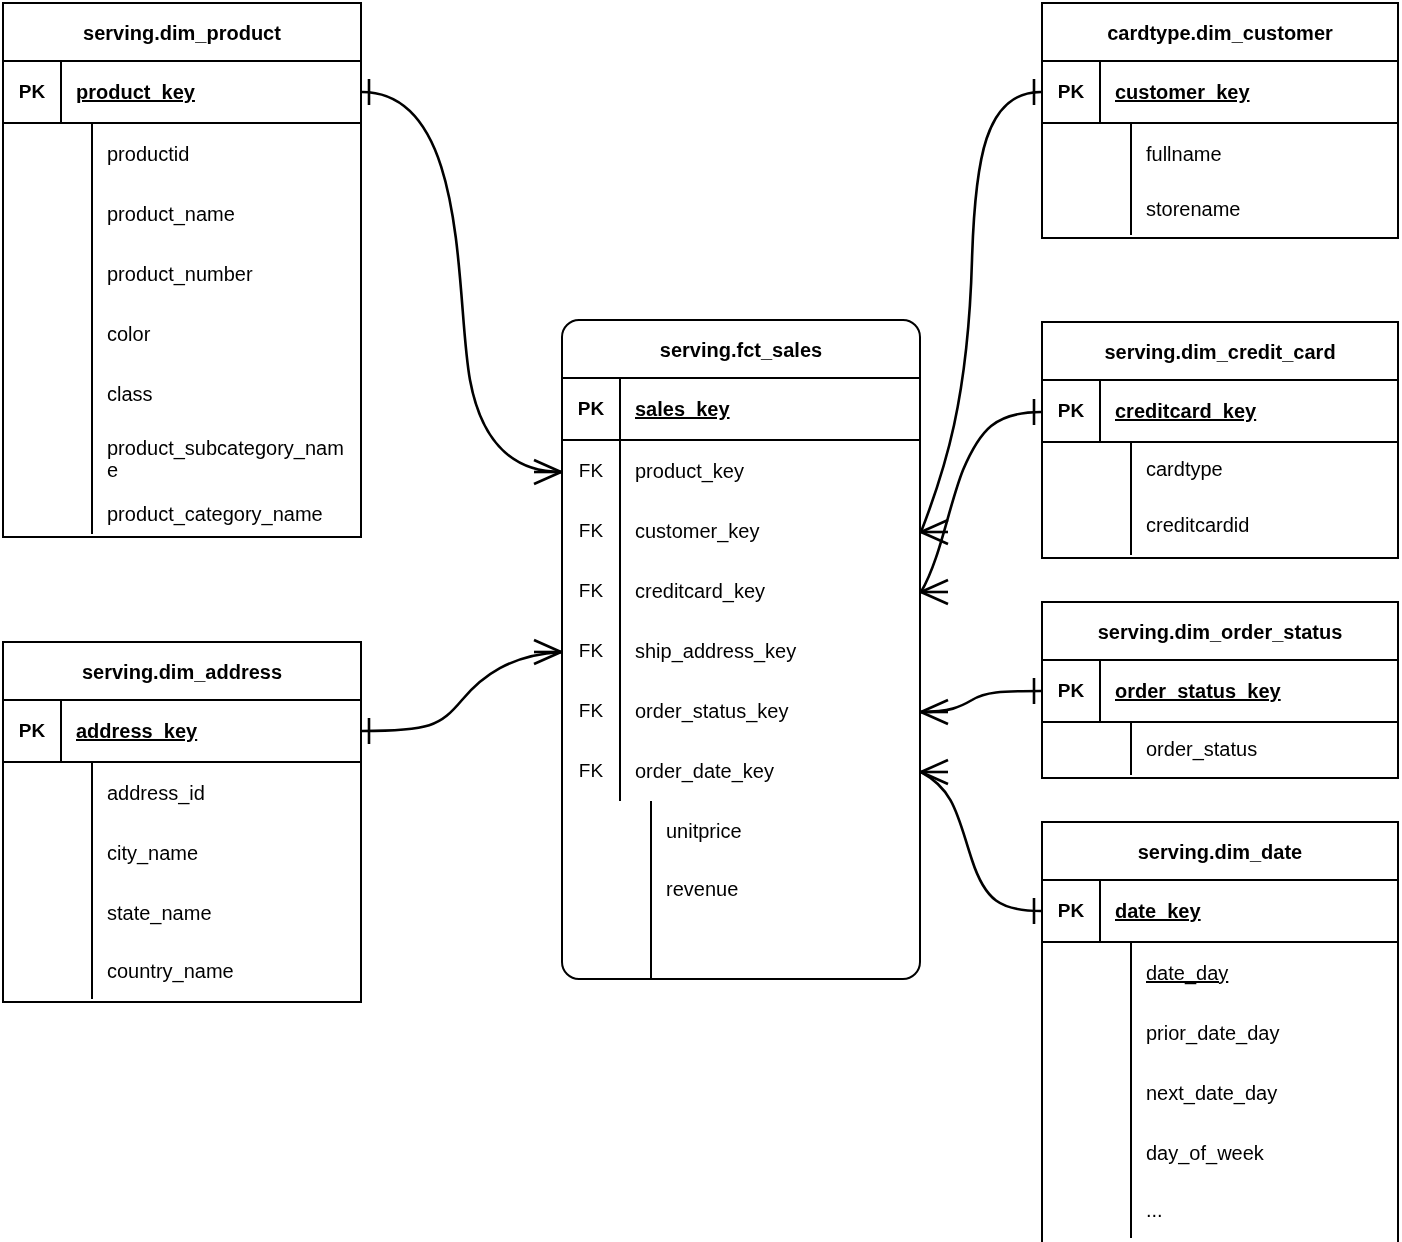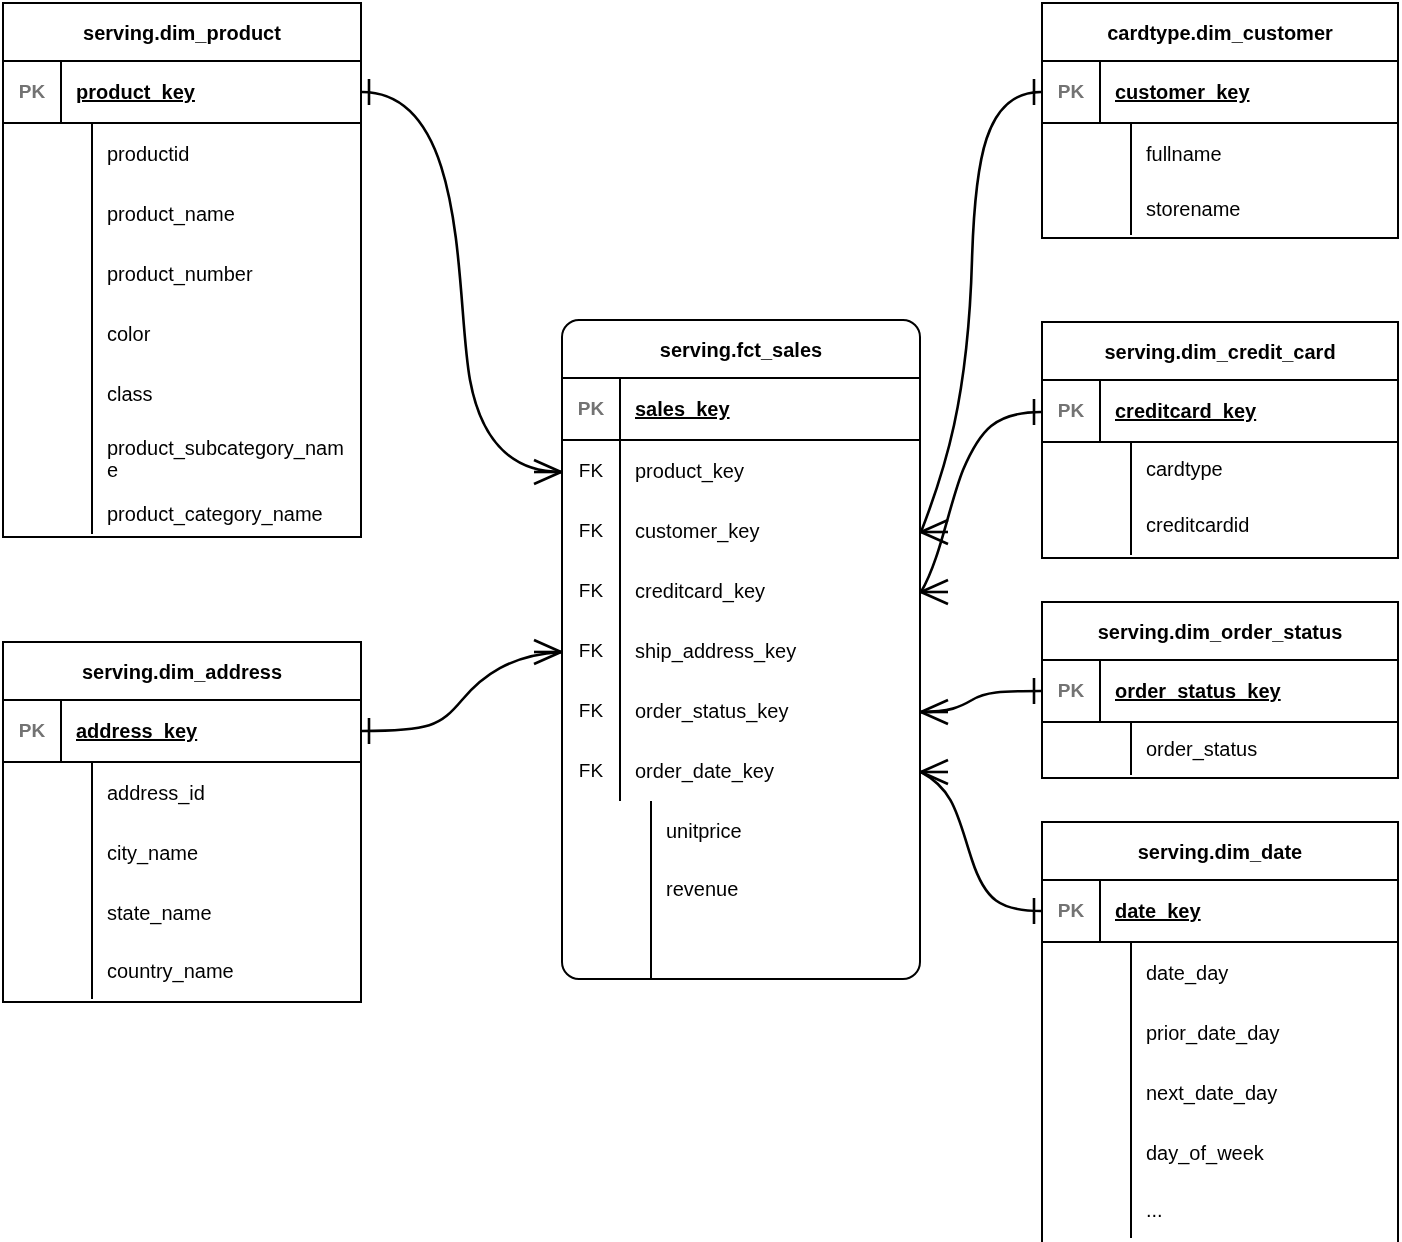--- a/index.html
+++ b/index.html
@@ -51,21 +51,21 @@
   }
   .ent-row.pkrow {
     border-bottom: 2px solid #000000;
   }
   .ent-row .keycol {
     box-sizing: border-box;
     flex: 0 0 auto;
     text-align: center;
     font-weight: bold;
     font-size: 19px;
-    color: #737373;
+    color: #000000;
     align-self: stretch;
     display: flex;
     align-items: center;
     justify-content: center;
     border-right: 2px solid #000000;
   }
   .ent-row .namecol {
     box-sizing: border-box;
     flex: 1 1 auto;
     padding-left: 14px;
@@ -323,21 +323,21 @@
 
   <div class="entity" style="left:1041px; top:821px; width:358px; height:421px; border-bottom:none;">
     <div class="ent-title">serving.dim_date</div>
     <div class="ent-row pkrow" style="height:62px;">
       <div class="keycol" style="width:58px;">PK</div>
       <div class="namecol pk">date_key</div>
     </div>
     <div class="attrblock" style="height:295px;">
       <div class="keycolspan" style="width:58px;"></div>
       <div class="attrlist">
-        <div class="attr" style="height:60px;">date_day</div>
+        <div class="attr" style="height:60px;text-decoration:underline;">date_day</div>
         <div class="attr" style="height:60px;">prior_date_day</div>
         <div class="attr" style="height:60px;">next_date_day</div>
         <div class="attr" style="height:60px;">day_of_week</div>
         <div class="attr" style="height:55px;">...</div>
       </div>
     </div>
   </div>
 
 </div>
 

